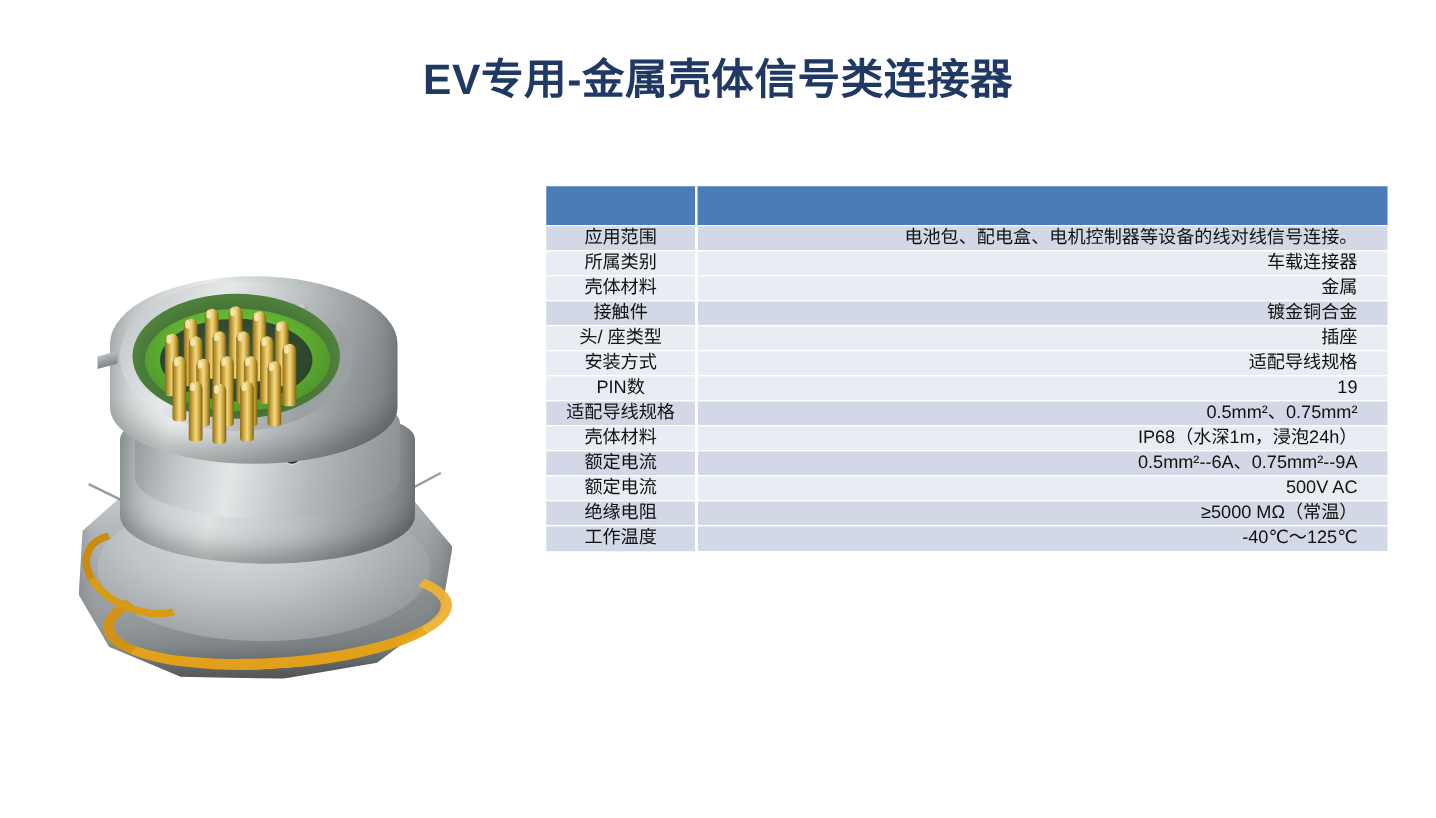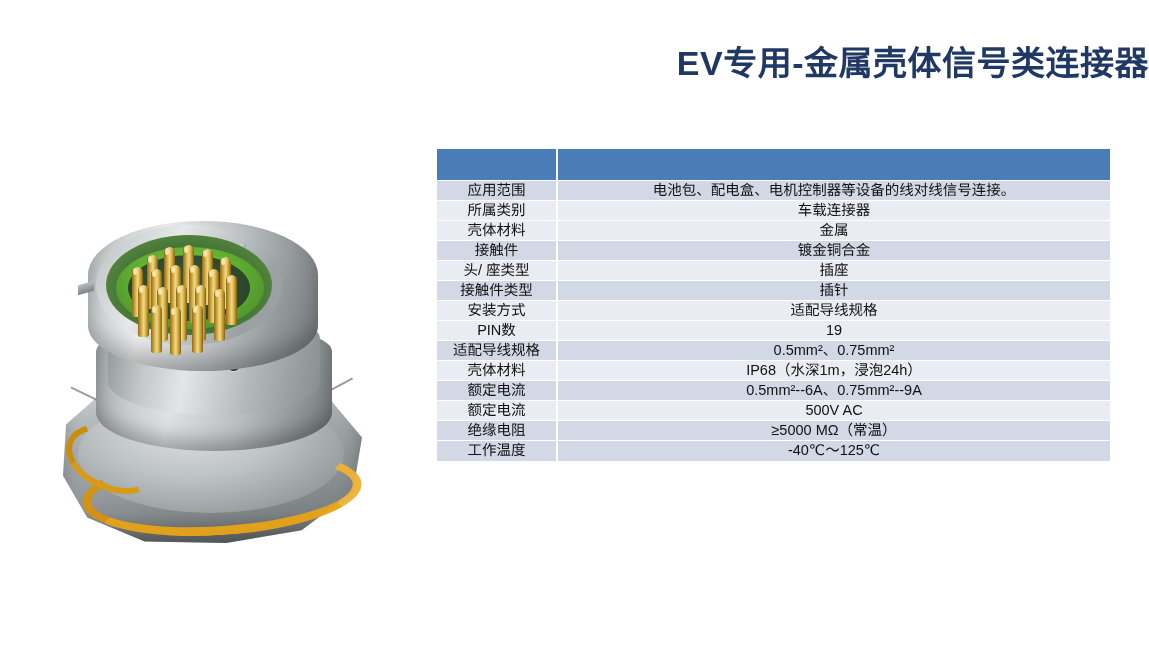--- a/index.html
+++ b/index.html
@@ -16,21 +16,21 @@
     color: #1a1a1a;
     position: relative;
   }
 
   
   #page-title {
     position: absolute;
     left: 0;
     top: 36px;
     width: 1149px;
-    text-align: right;
+    text-align: center;
     font-size: 34px;
     font-weight: bold;
     color: #203864;
     letter-spacing: 0.5px;
     white-space: nowrap;
   }
 
   
   #product-figure {
     position: absolute;
@@ -285,22 +285,22 @@
     line-height: 1.15;
   }
   #spec-table tbody td.cell-label {
     text-align: center;
     padding: 0 6px;
     border-right: 2px solid #ffffff;
     white-space: nowrap;
     color: #111111;
   }
   #spec-table tbody td.cell-value {
-    text-align: center;
-    padding: 0 12px;
+    text-align: right;
+    padding: 0 24px;
     color: #111111;
     white-space: nowrap;
     overflow: hidden;
   }
 </style>
 </head>
 <body>
 
 <div id="page-title">EV专用-金属壳体信号类连接器</div>
 
@@ -379,24 +379,20 @@
         <td class="cell-value">金属</td>
       </tr>
       <tr class="odd">
         <td class="cell-label">接触件</td>
         <td class="cell-value">镀金铜合金</td>
       </tr>
       <tr class="even">
         <td class="cell-label">头/ 座类型</td>
         <td class="cell-value">插座</td>
       </tr>
-      <tr class="odd">
-        <td class="cell-label">接触件类型</td>
-        <td class="cell-value">插针</td>
-      </tr>
       <tr class="even">
         <td class="cell-label">安装方式</td>
         <td class="cell-value">适配导线规格</td>
       </tr>
       <tr class="even">
         <td class="cell-label">PIN数</td>
         <td class="cell-value">19</td>
       </tr>
       <tr class="odd">
         <td class="cell-label">适配导线规格</td>

